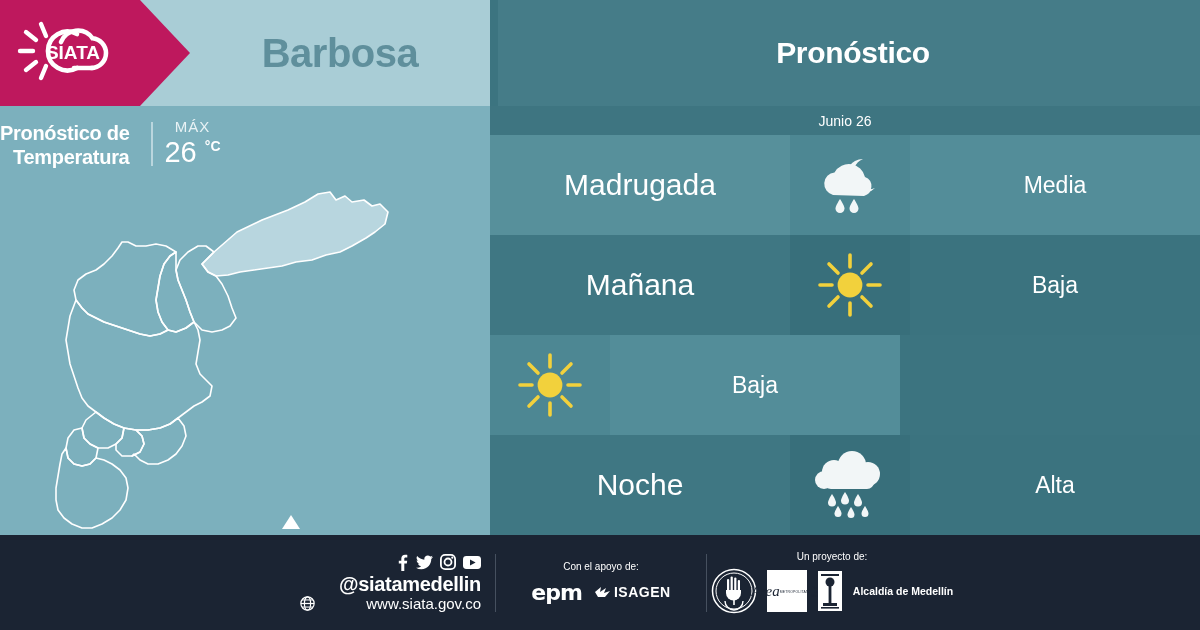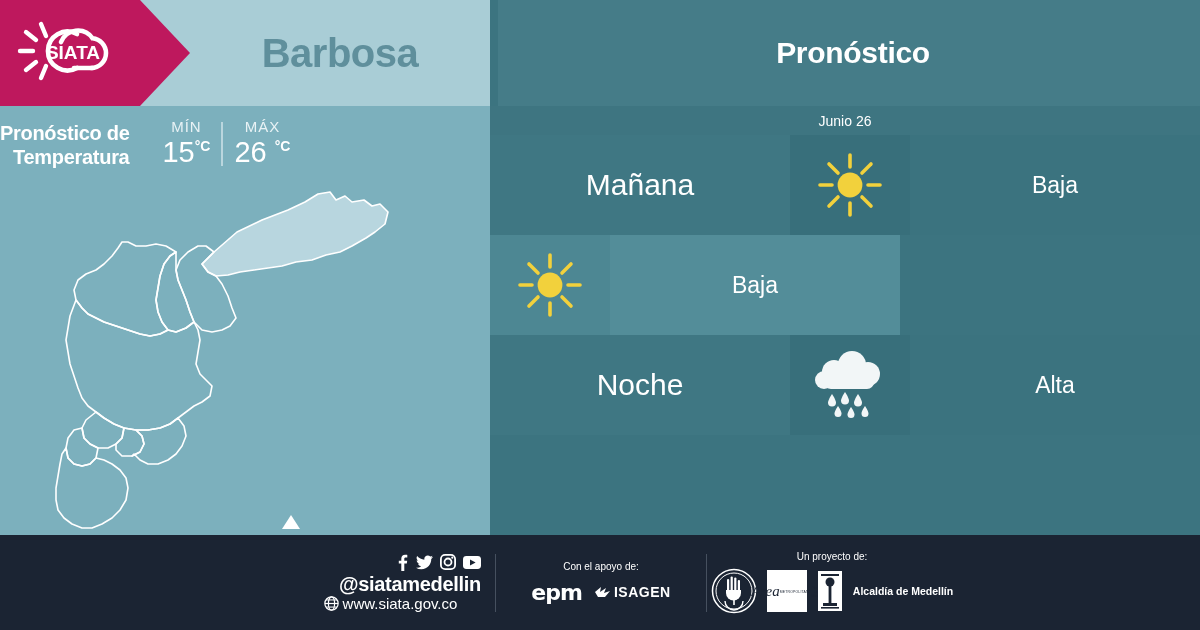--- a/index.html
+++ b/index.html
@@ -102,21 +102,21 @@
   .footer-inner {
     position:absolute; left:300px; top:0; width:680px; height:95px;
     display:flex; align-items:center;
   }
   .social-col { width:195px; text-align:right; padding-right:14px; }
   .social-icons {
     display:flex; gap:7px; justify-content:flex-end; align-items:center;
     margin-bottom:2px;
   }
   .handle { color:#ffffff; font-size:20px; font-weight:bold; line-height:1.1; letter-spacing:-.3px;}
-  .site { color:#ffffff; font-size:15px; display:flex; align-items:center; justify-content:center; gap:4px; }
+  .site { color:#ffffff; font-size:15px; display:flex; align-items:center; justify-content:space-between; gap:4px; }
   .vrule { width:1px; height:58px; background:#46505f; }
   .support-col { width:210px; text-align:center; padding:0 10px; }
   .support-lbl { color:#ffffff; font-size:10px; margin-bottom:8px; }
   .support-logos { display:flex; align-items:center; justify-content:center; gap:12px; }
   .epm-word { color:#fff; font-size:22px; font-weight:bold; letter-spacing:-1px; font-family:"DejaVu Sans", sans-serif;}
   .isagen-word { color:#fff; font-size:14px; font-weight:bold; letter-spacing:.5px; }
   .proj-col { width:250px; text-align:center; }
   .proj-lbl { color:#ffffff; font-size:10px; margin-bottom:6px; }
   .proj-logos { display:flex; align-items:center; justify-content:center; gap:10px; }
   .amva-box { width:40px; height:42px; background:#fff; display:flex; flex-direction:row; align-items:center; justify-content:center;}
@@ -152,24 +152,20 @@
       </div>
       <div class="city-name">Barbosa</div>
     </div>
 
     <div class="temp-block">
       <div class="temp-title">
         <div>Pronóstico de</div>
         <div>Temperatura</div>
       </div>
       <div class="temp-vals">
-        <div class="temp-col">
-          <div class="temp-lbl">MÍN</div>
-          <div class="temp-num"><span>15</span><sup>°C</sup></div>
-        </div>
         <div class="temp-div"></div>
         <div class="temp-col">
           <div class="temp-lbl">MÁX</div>
           <div class="temp-num"><span>26</span> <sup>°C</sup></div>
         </div>
       </div>
     </div>
 
     <div class="map-wrap">
       <svg width="490" height="355" viewBox="0 0 490 355">
@@ -235,20 +231,37 @@
         <div>Pronóstico</div>
       </div>
     </div>
 
     <div class="date-bar">
       <div class="date-txt">Junio 26</div>
     </div>
 
     <div class="rows">
 
+      <div class="fc-row light">
+        <div class="cell-period">
+          <span class="period-txt">Madrugada</span>
+        </div>
+        <div class="cell-icon">
+          <svg width="74" height="60" viewBox="0 0 74 60">
+            <path d="M50 4 A17 17 0 1 0 62 33 A13.5 13.5 0 0 1 50 4 Z" fill="#f2f6f7"></path>
+            <path d="M20 40 A11.5 11.5 0 0 1 21.5 17.4 A16.5 16.5 0 0 1 52 22
+                     A10 10 0 0 1 51 41 Z" fill="#f2f6f7"></path>
+            <path d="M27 44 C27 44 22.5 50.5 22.5 53.5 A4.5 4.5 0 0 0 31.5 53.5 C31.5 50.5 27 44 27 44 Z" fill="#f2f6f7"></path>
+            <path d="M41 44 C41 44 36.5 50.5 36.5 53.5 A4.5 4.5 0 0 0 45.5 53.5 C45.5 50.5 41 44 41 44 Z" fill="#f2f6f7"></path>
+          </svg>
+        </div>
+        <div class="cell-prob">
+          <span class="prob-txt">Media</span>
+        </div>
+      </div>
 
       <div class="fc-row dark">
         <div class="cell-period">
           <span class="period-txt">Mañana</span>
         </div>
         <div class="cell-icon">
           <svg width="66" height="66" viewBox="0 0 66 66">
             <circle cx="33" cy="33" r="12.4" fill="#f2d13c"></circle>
             <g stroke="#f2d13c" stroke-width="3.6" stroke-linecap="round">
               <line x1="33" y1="3" x2="33" y2="15"></line>

